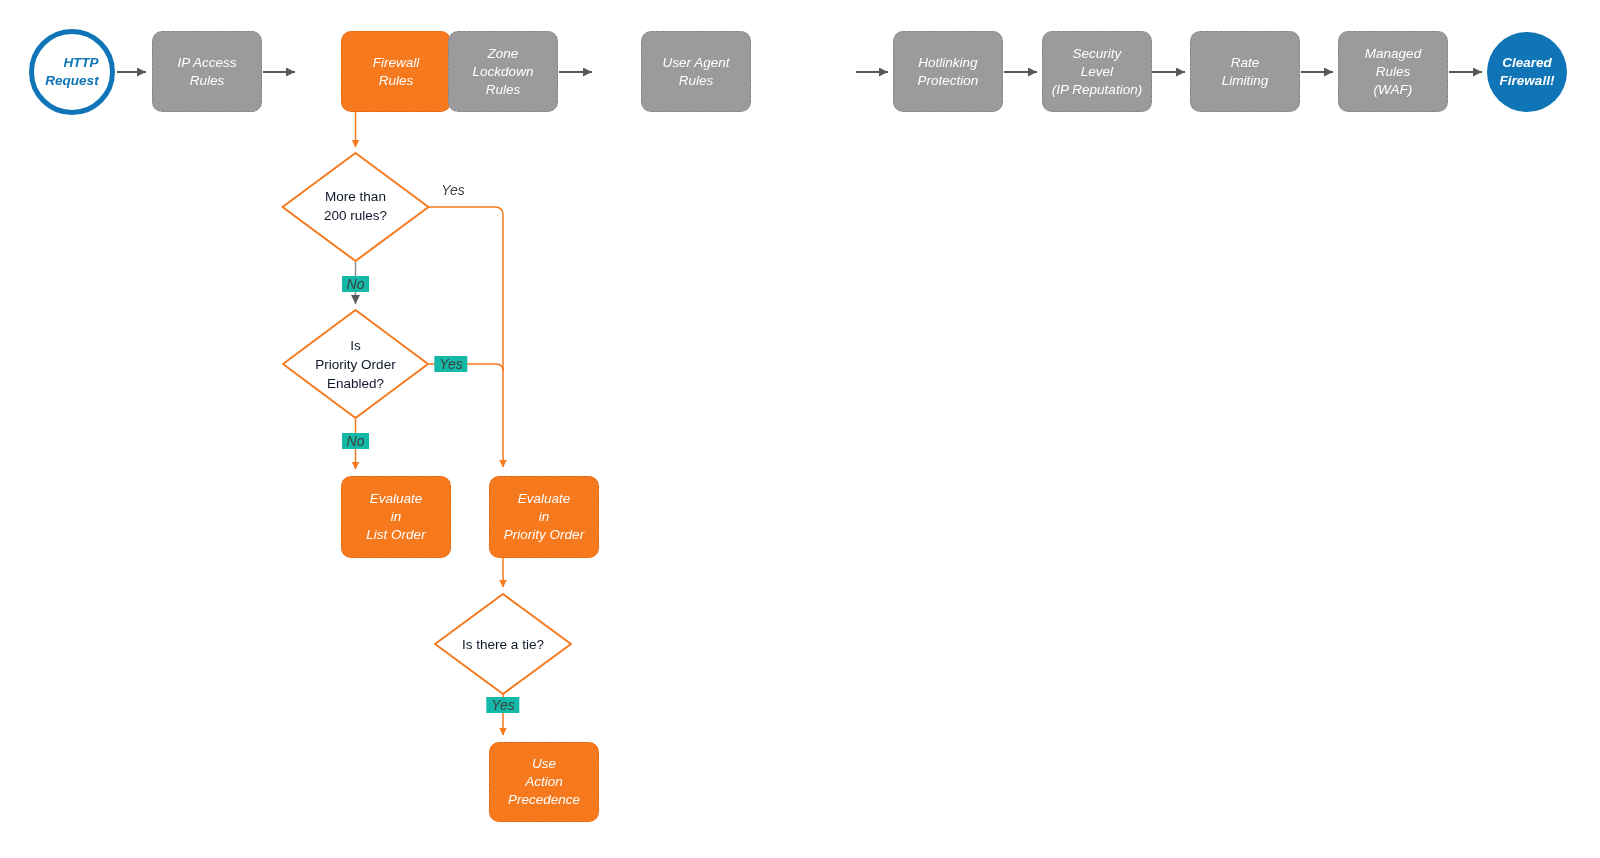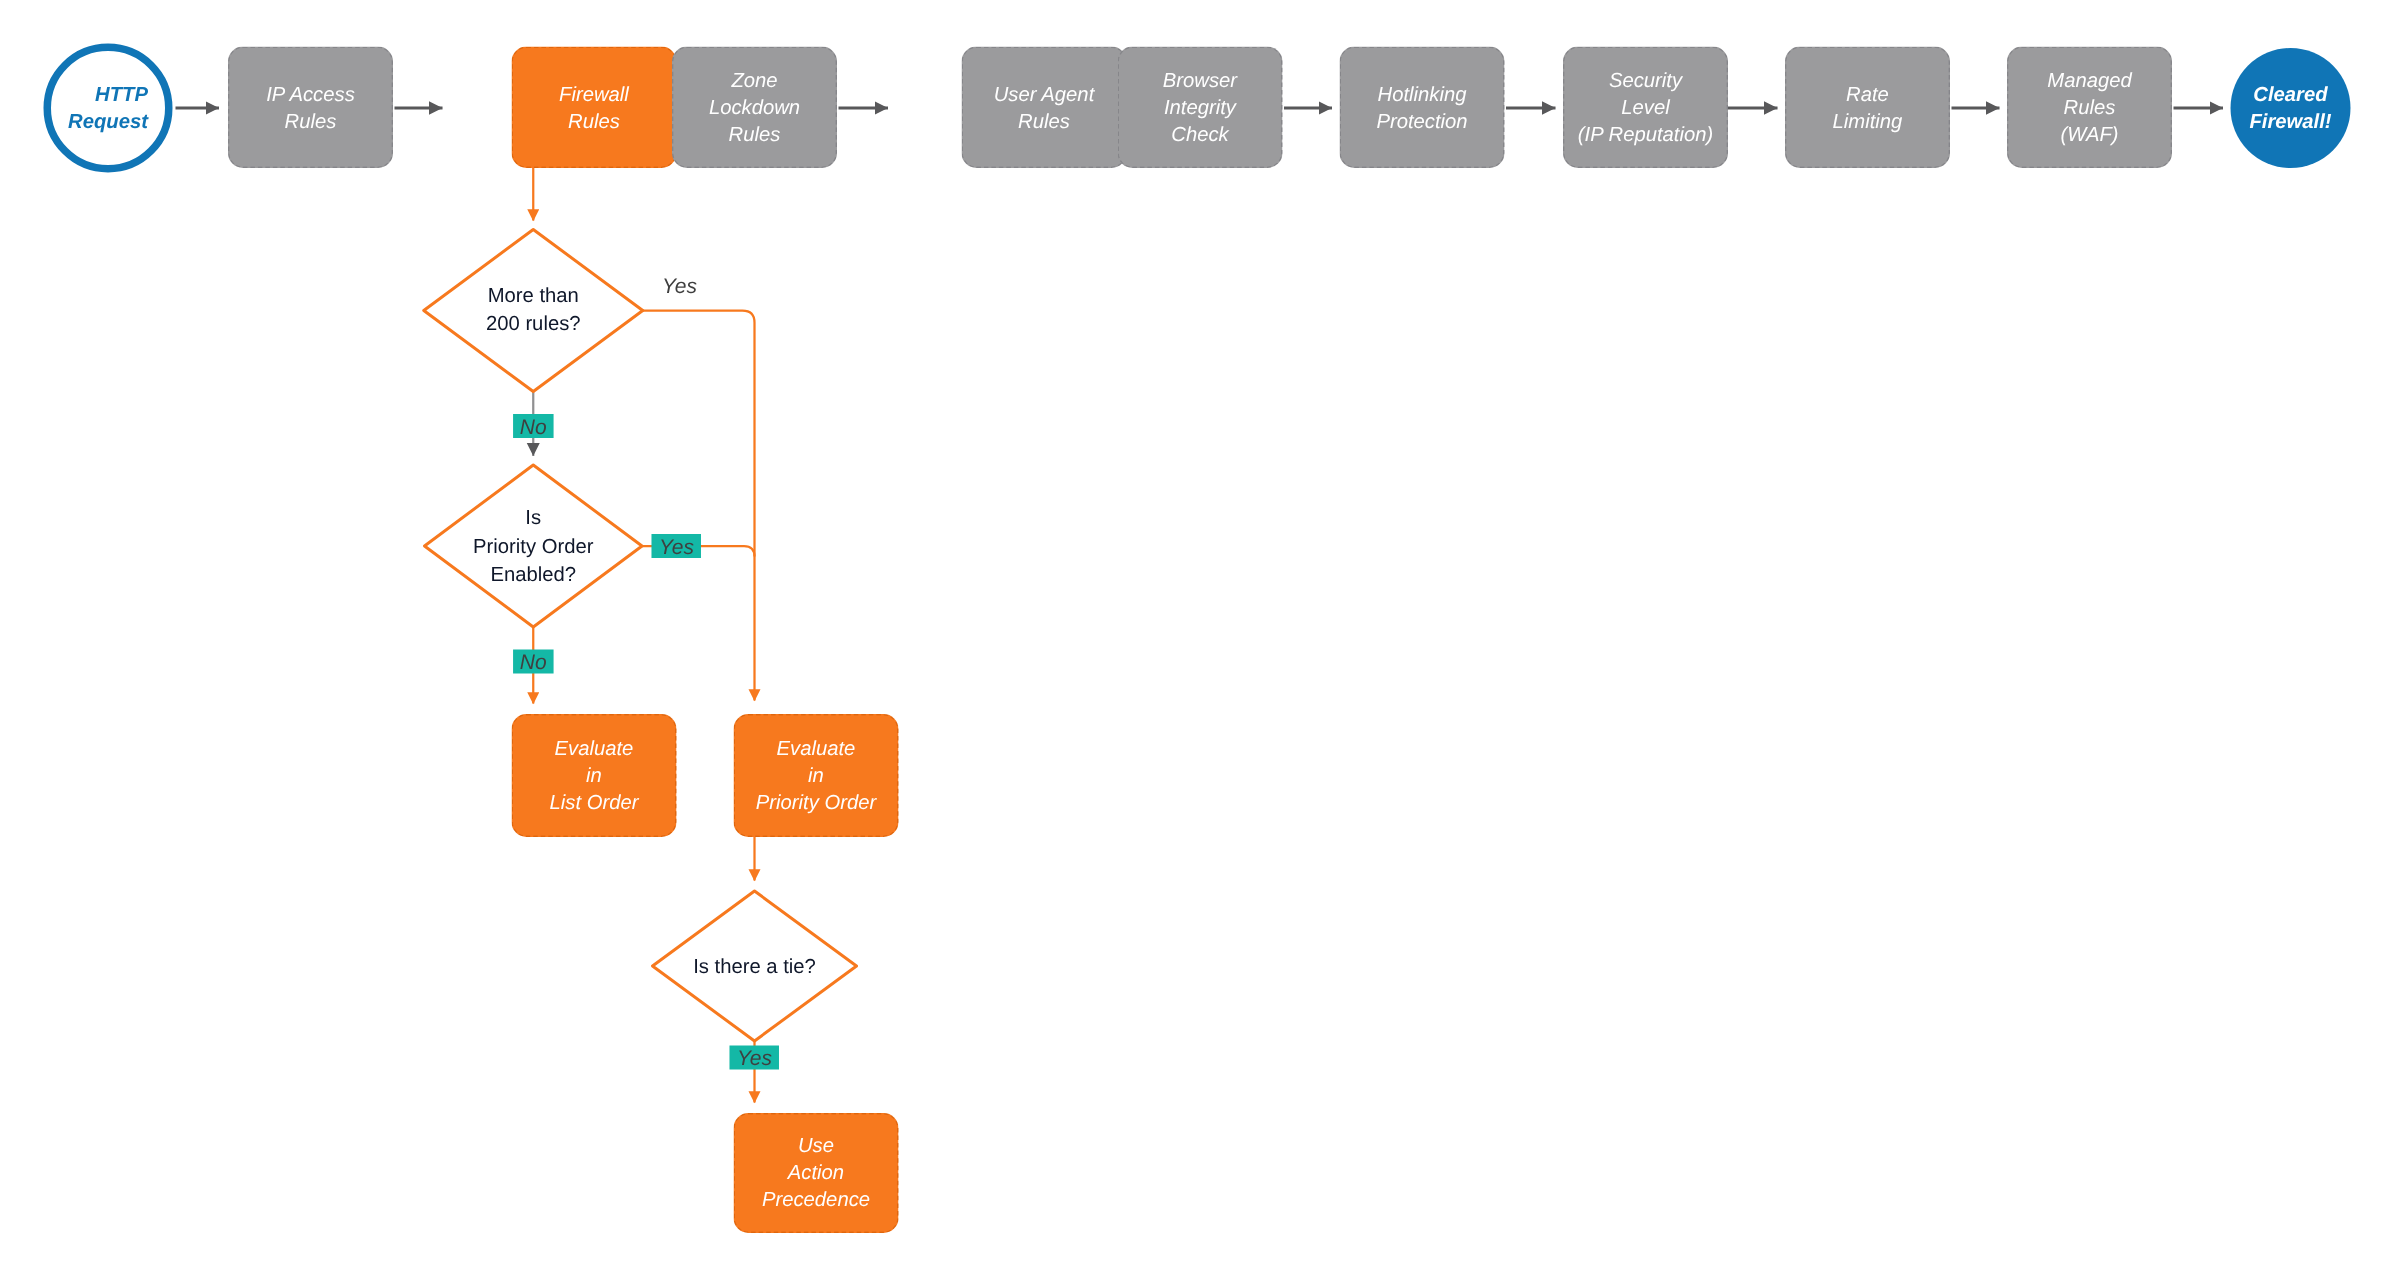--- a/index.html
+++ b/index.html
@@ -94,25 +94,20 @@
   </div>
   <div class="node box gray" style="left:448px;top:31px;">
     <span class="node-label">Zone
 Lockdown
 Rules</span>
   </div>
   <div class="node box gray" style="left:593px;top:31px;margin-left:48px;">
     <span class="node-label">User Agent
 Rules</span>
   </div>
-  <div class="node box gray" style="left:745px;top:31px;">
-    <span class="node-label">Browser
-Integrity
-Check</span>
-  </div>
   <div class="node box gray" style="left:893px;top:31px;">
     <span class="node-label">Hotlinking
 Protection</span>
   </div>
   <div class="node box gray" style="left:1042px;top:31px;">
     <span class="node-label">Security
 Level
 (IP Reputation)</span>
   </div>
   <div class="node box gray" style="left:1190px;top:31px;">

